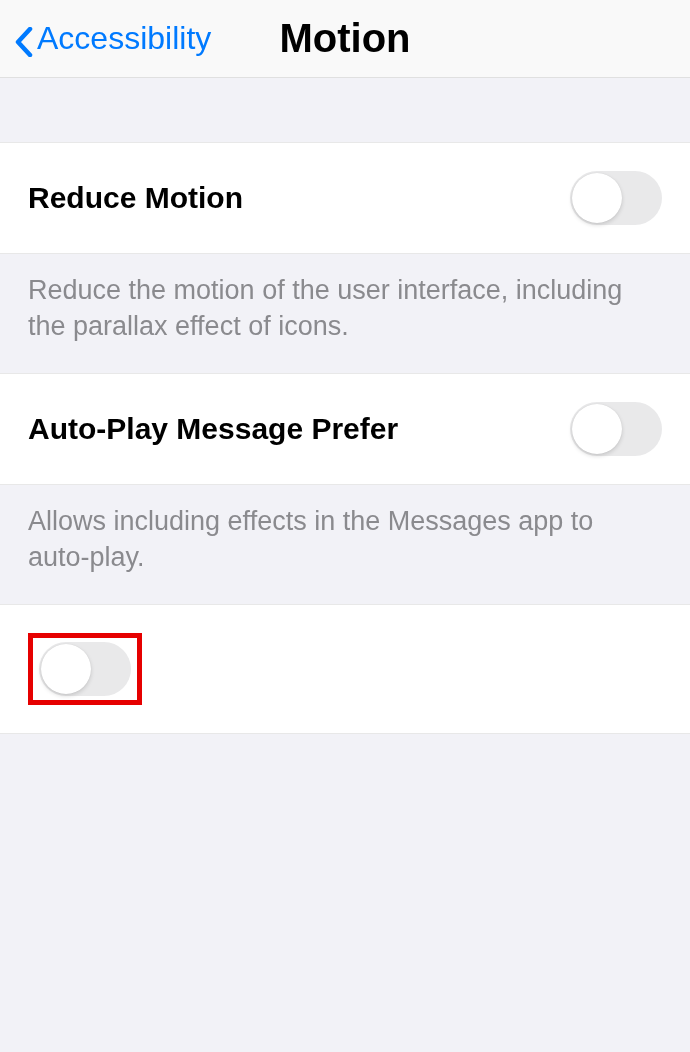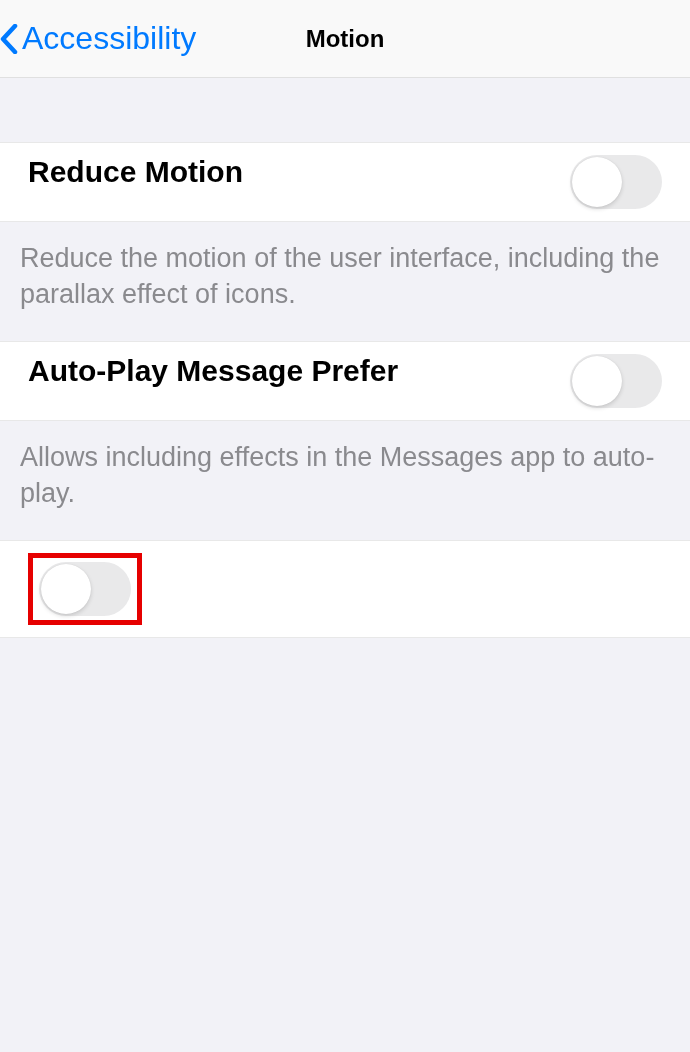--- a/index.html
+++ b/index.html
@@ -17,53 +17,54 @@
     .header {
       height: 78px;
       background: #f9f9f9;
       display: flex;
       align-items: center;
       position: relative;
       border-bottom: 1px solid #e0e0e0;
     }
     .back-button {
       display: flex;
-      align-items: center;
+      align-items: flex-end;
+      padding-left: 15px;
       gap: 4px;
       cursor: pointer;
     }
     .chevron-back {
       width: 18px;
       height: 30px;
     }
     .back-label {
       color: #007aff;
       font-size: 32px;
       font-weight: 400;
     }
     .title {
       position: absolute;
       left: 50%;
       transform: translateX(-50%);
-      font-size: 24px;
+      font-size: 40px;
       font-weight: 600;
       color: #000;
     }
     .content {
       width: 100%;
     }
     .spacer-top {
       height: 64px;
     }
     .row {
       background: #fff;
       display: flex;
-      align-items: flex-start;
+      align-items: center;
       justify-content: space-between;
-      padding: 12px 28px;
+      padding: 28px 28px;
       border-bottom: 1px solid #e8e8e8;
       border-top: 1px solid #e8e8e8;
     }
     .row-label {
       font-size: 30px;
       font-weight: 600;
       color: #000;
     }
     .toggle {
       width: 92px;
@@ -77,21 +78,21 @@
       width: 50px;
       height: 50px;
       background: #fff;
       border-radius: 50%;
       position: absolute;
       top: 2px;
       left: 2px;
       box-shadow: 0 2px 4px rgba(0,0,0,0.15), 0 0 1px rgba(0,0,0,0.1);
     }
     .description {
-      padding: 18px 28px 28px 20px;
+      padding: 18px 28px 28px 28px;
       font-size: 27px;
       color: #8a8a8e;
       line-height: 1.35;
     }
     .highlight {
       border: 5px solid #e60000;
       padding: 4px 6px;
       margin-right: -8px;
     }
   </style>

